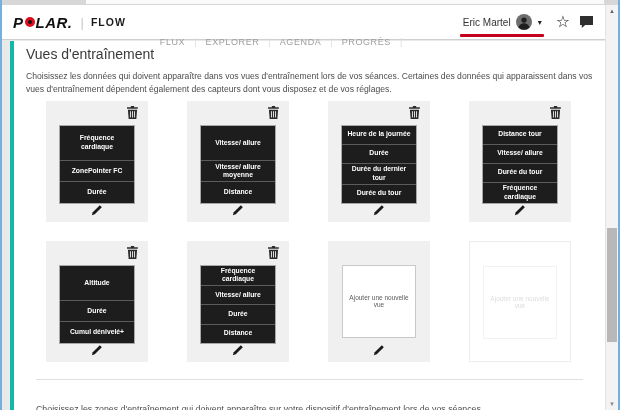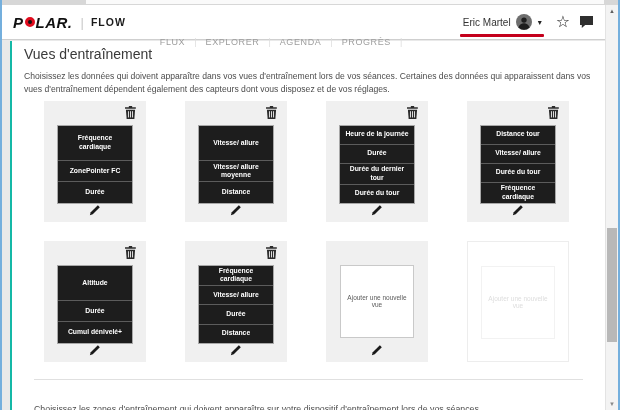--- a/index.html
+++ b/index.html
@@ -29,21 +29,21 @@
   .user-menu{position:relative;display:inline-flex;align-items:center;gap:5px;cursor:pointer;}
   .user-menu::after{content:"";position:absolute;left:-3px;right:-2px;bottom:-7px;height:3px;background:#c4001c;border-radius:1px;}
   .user-name{font-size:10px;color:#333;}
   .avatar{display:inline-flex;}
   .caret{font-size:8px;color:#222;margin-left:1px;}
   .star{font-size:16px;color:#222;margin:0 10px 0 14px;line-height:1;cursor:pointer;}
   .chat{display:inline-flex;margin-right:4px;cursor:pointer;}
 
   
   .page{position:absolute;top:41px;left:10px;right:15px;bottom:0;background:#fff;
-    border-left:2px solid #14b8a6;padding:2px 12px 0 12px;box-sizing:border-box;z-index:1;}
+    border-left:4px solid #14b8a6;padding:2px 12px 0 12px;box-sizing:border-box;z-index:1;}
   h1{font-size:14px;font-weight:400;color:#3a3a3a;margin:3px 0 8px 0;}
   .intro{font-size:8.6px;color:#4c4c4c;line-height:1.55;margin:0 0 4px 0;max-width:578px;}
   .grid{margin:4px 0 0 20px;display:grid;grid-template-columns:repeat(4,102px);column-gap:39px;row-gap:19px;}
 
   .card{position:relative;width:102px;height:121px;background:#f0f0f0;}
   .trash{position:absolute;top:5px;right:10px;line-height:0;cursor:pointer;}
   .panel{position:absolute;top:24px;left:50%;transform:translateX(-50%);
     width:76px;height:79px;background:#1d1d1d;border:1px solid #a8a8a8;
     display:flex;flex-direction:column;box-sizing:border-box;}
   .prow{flex:1;display:flex;align-items:center;justify-content:center;text-align:center;

